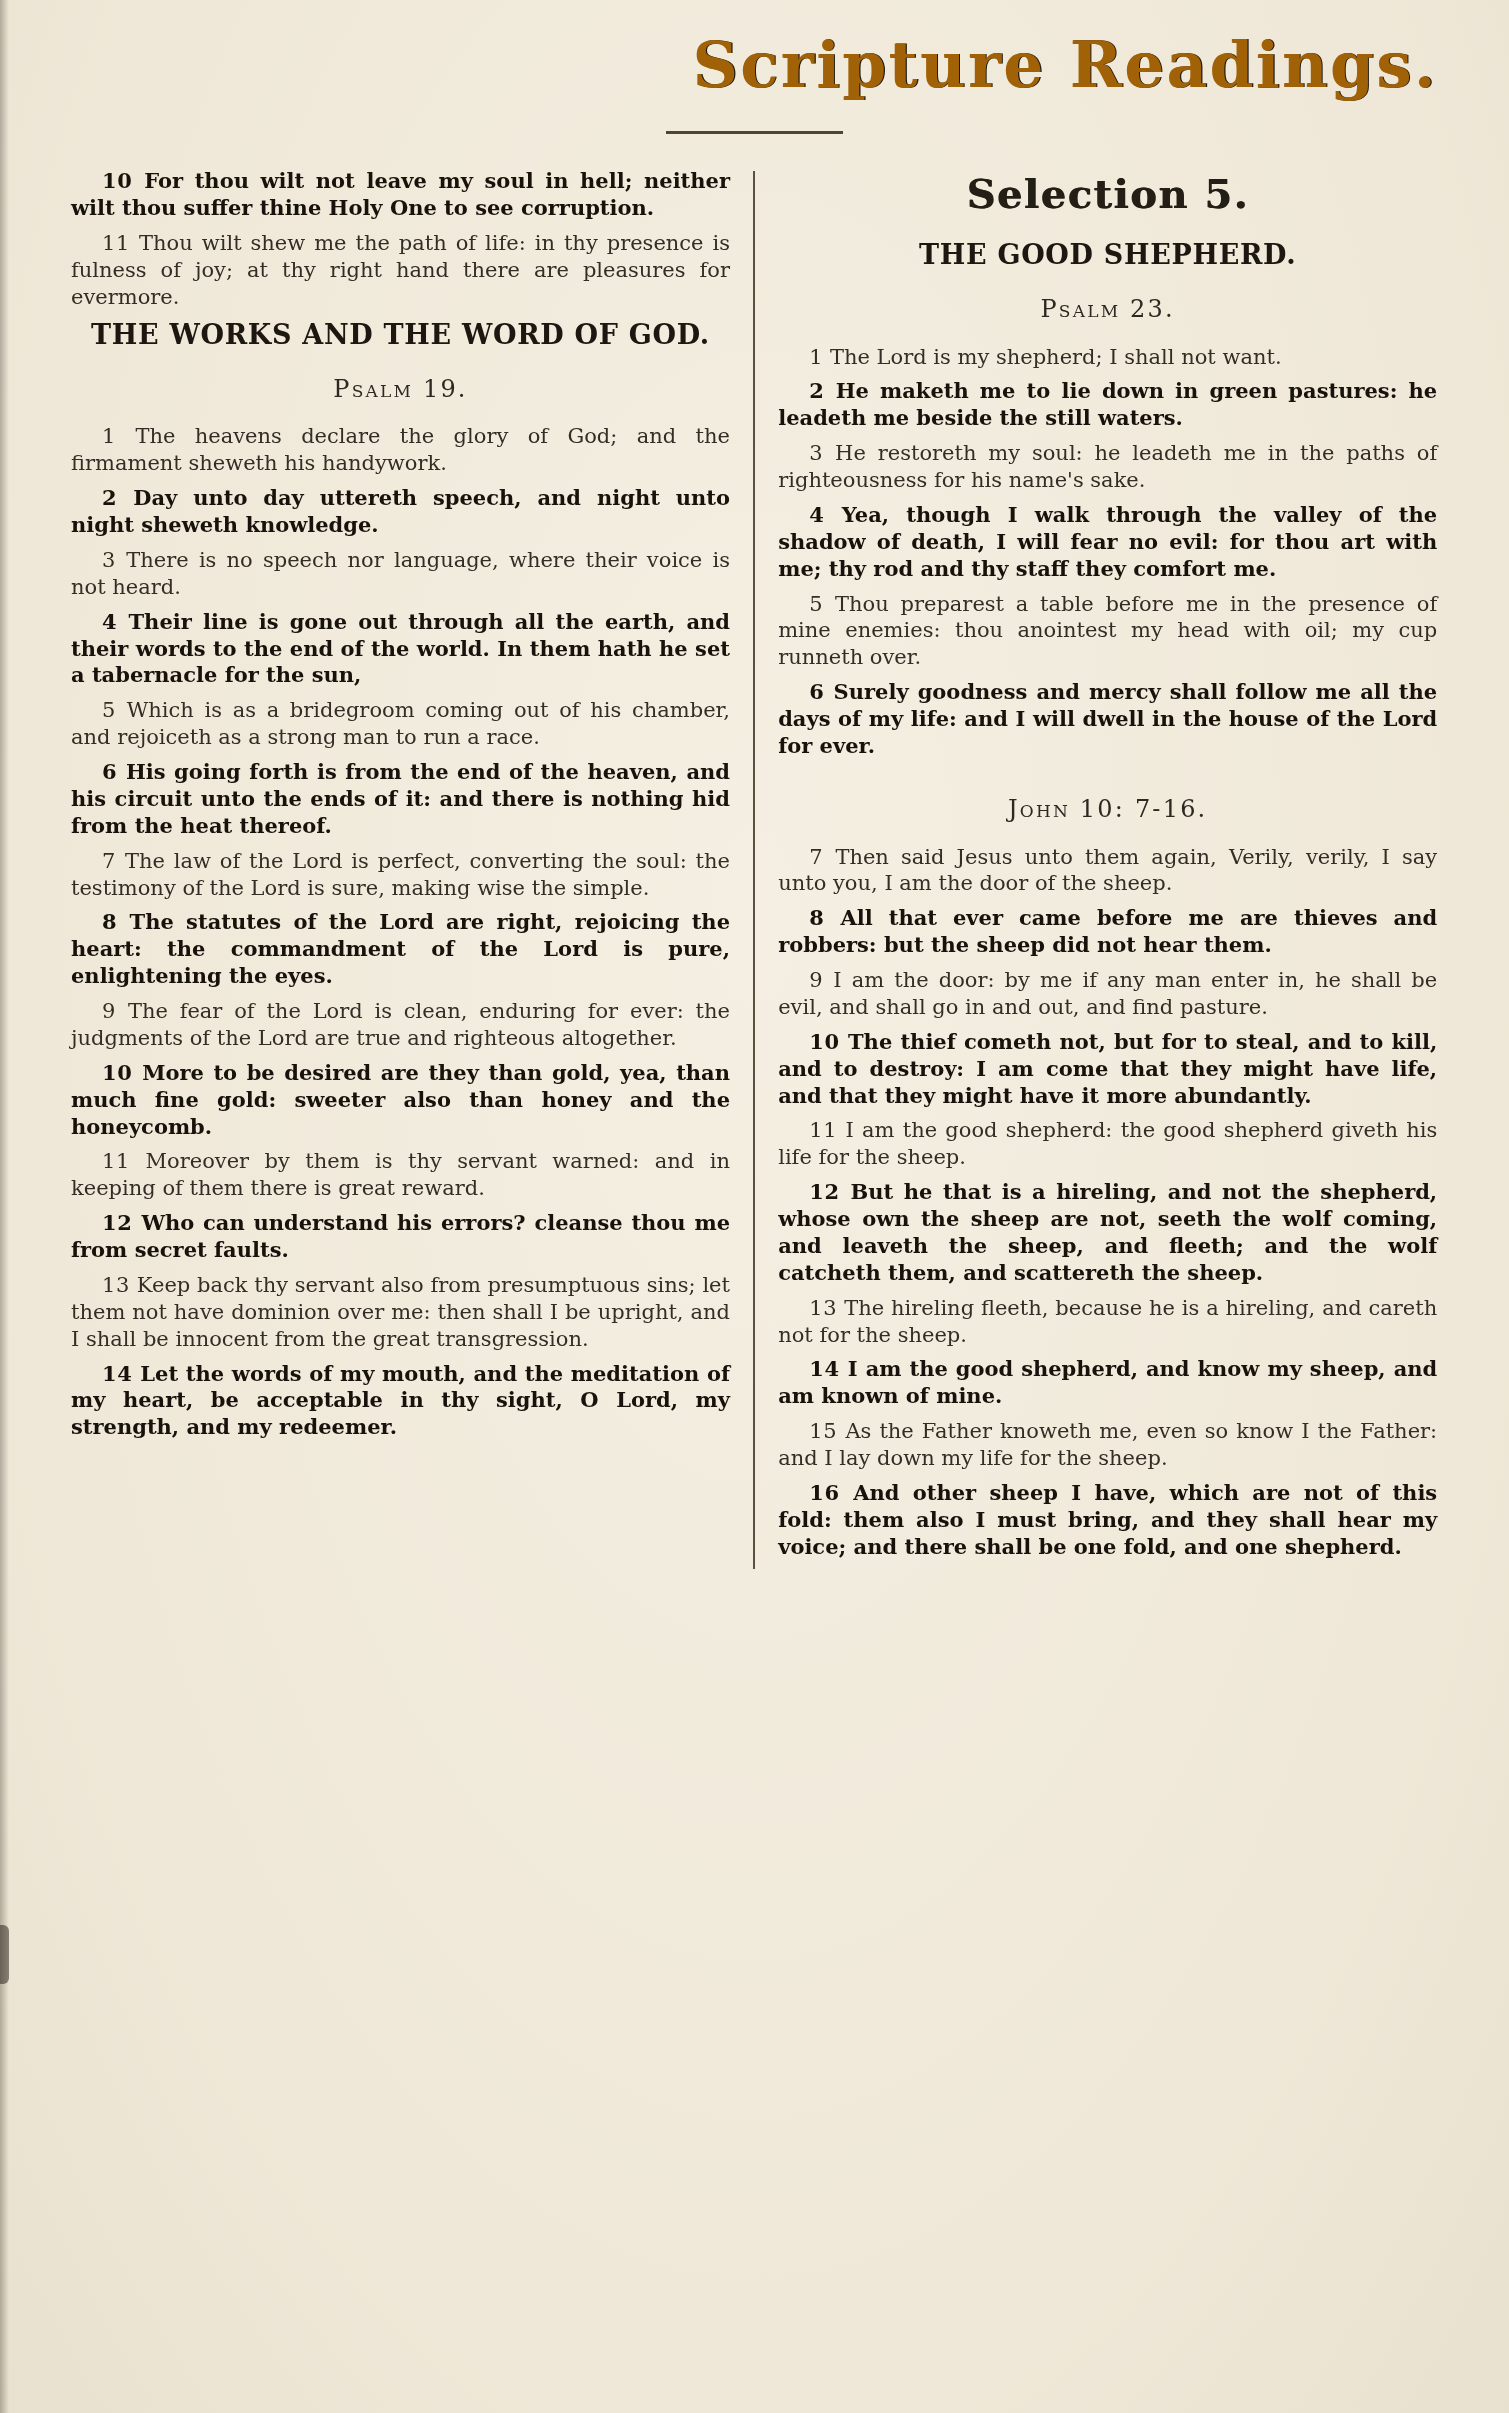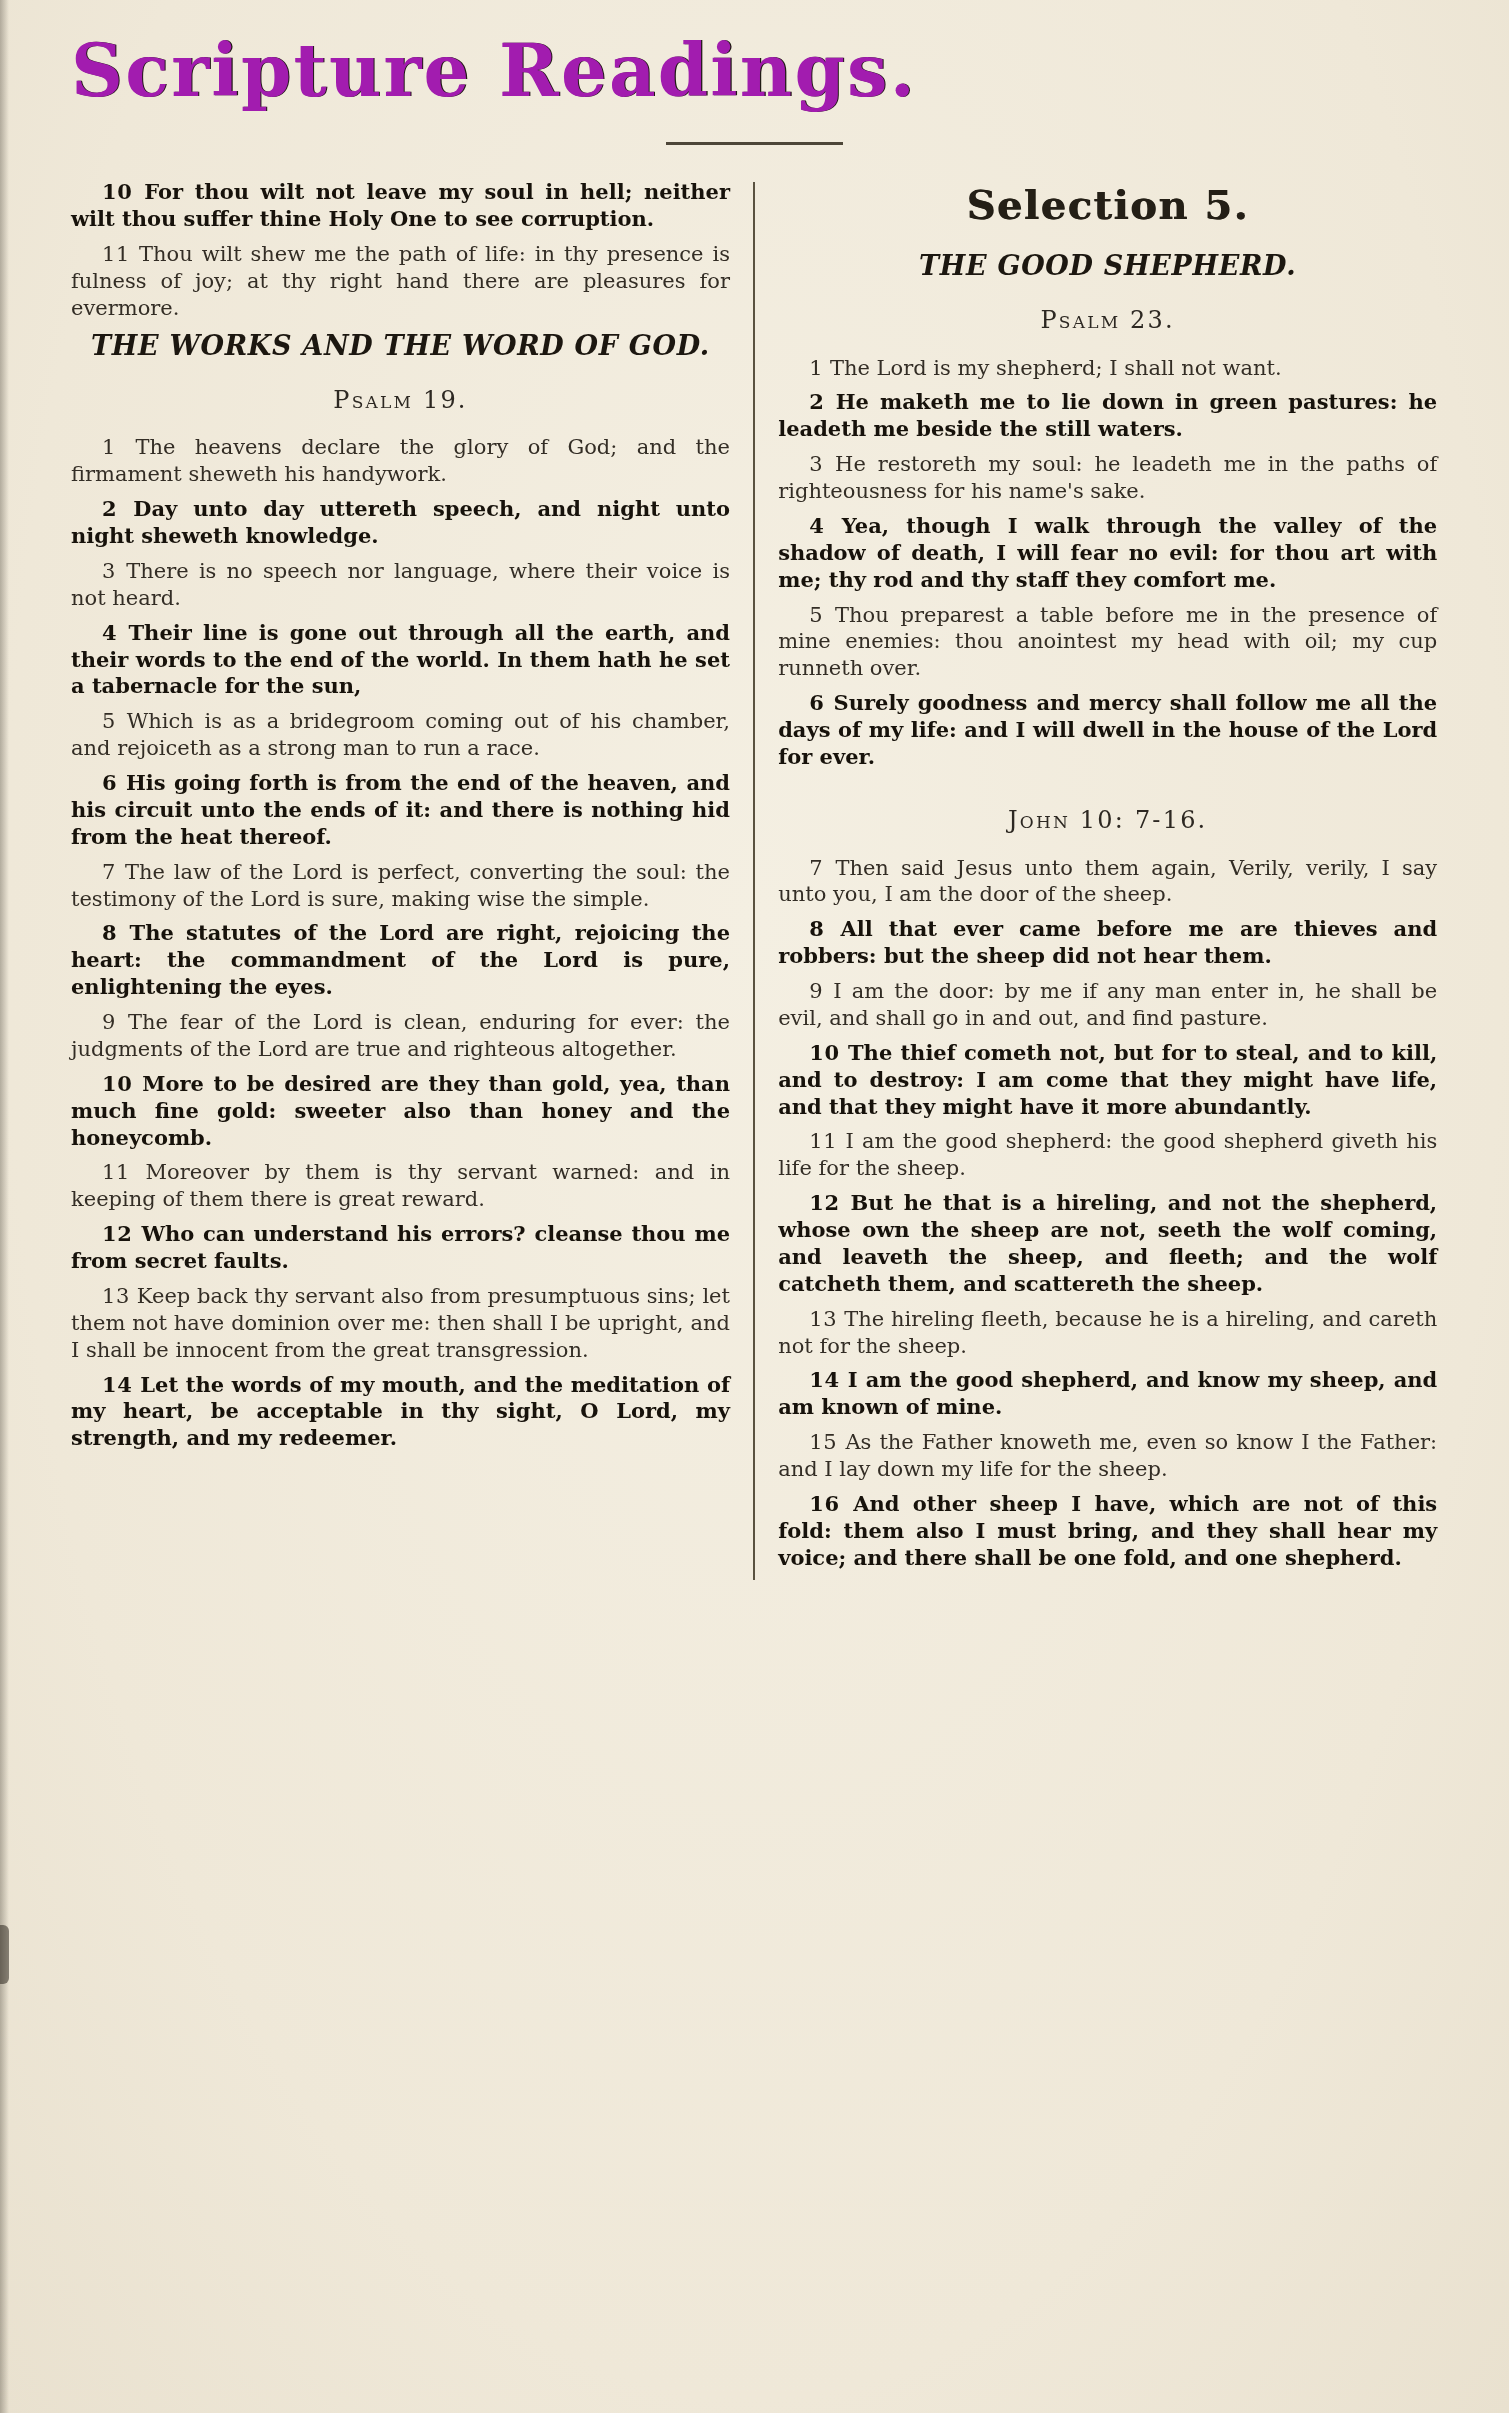--- a/index.html
+++ b/index.html
@@ -15,24 +15,24 @@
     position: absolute; left: 0; top: 0; width: 8.9px; height: 100%;
     background: linear-gradient(to right, rgba(40,35,25,0.30), rgba(40,35,25,0));
     pointer-events: none;
   }
   .edge-mark {
     position: absolute; left: 0; top: 1925px; width: 8.9px; height: 59px;
     background: rgba(32,26,18,0.5); border-radius: 0 5.9px 5.9px 0;
   }
   .page { padding: 22px 71px 0 71px; }
   .page-title {
-    text-align: left;
-    font-size: 72px;
+    text-align: right;
+    font-size: 63px;
     font-weight: bold;
-    color: #a21caf;
+    color: #a16207;
     letter-spacing: 2.2px;
     text-shadow: 1.1px 0 0 #201b14;
     margin-top: 5.9px;
   }
   .title-rule {
     width: 177px; height: 3px;
     background: #4d4638;
     margin: 29.5px auto 34px auto;
   }
   .columns { display: flex; align-items: stretch; }
@@ -60,21 +60,20 @@
     margin: 38px 0 22px 0;
   }
   .selection-heading.first { margin-top: 1.5px; }
   .selection-title {
     text-align: center;
     font-size: 27px;
     font-weight: bold;
     color: #1c1710;
     letter-spacing: 0.7px;
     margin-bottom: 25px;
-    font-style: italic;
   }
   .reference {
     text-align: center;
     font-size: 24px;
     font-weight: normal;
     font-variant: small-caps;
     letter-spacing: 2.2px;
     color: #2d2822;
     margin-bottom: 20.7px;
   }

